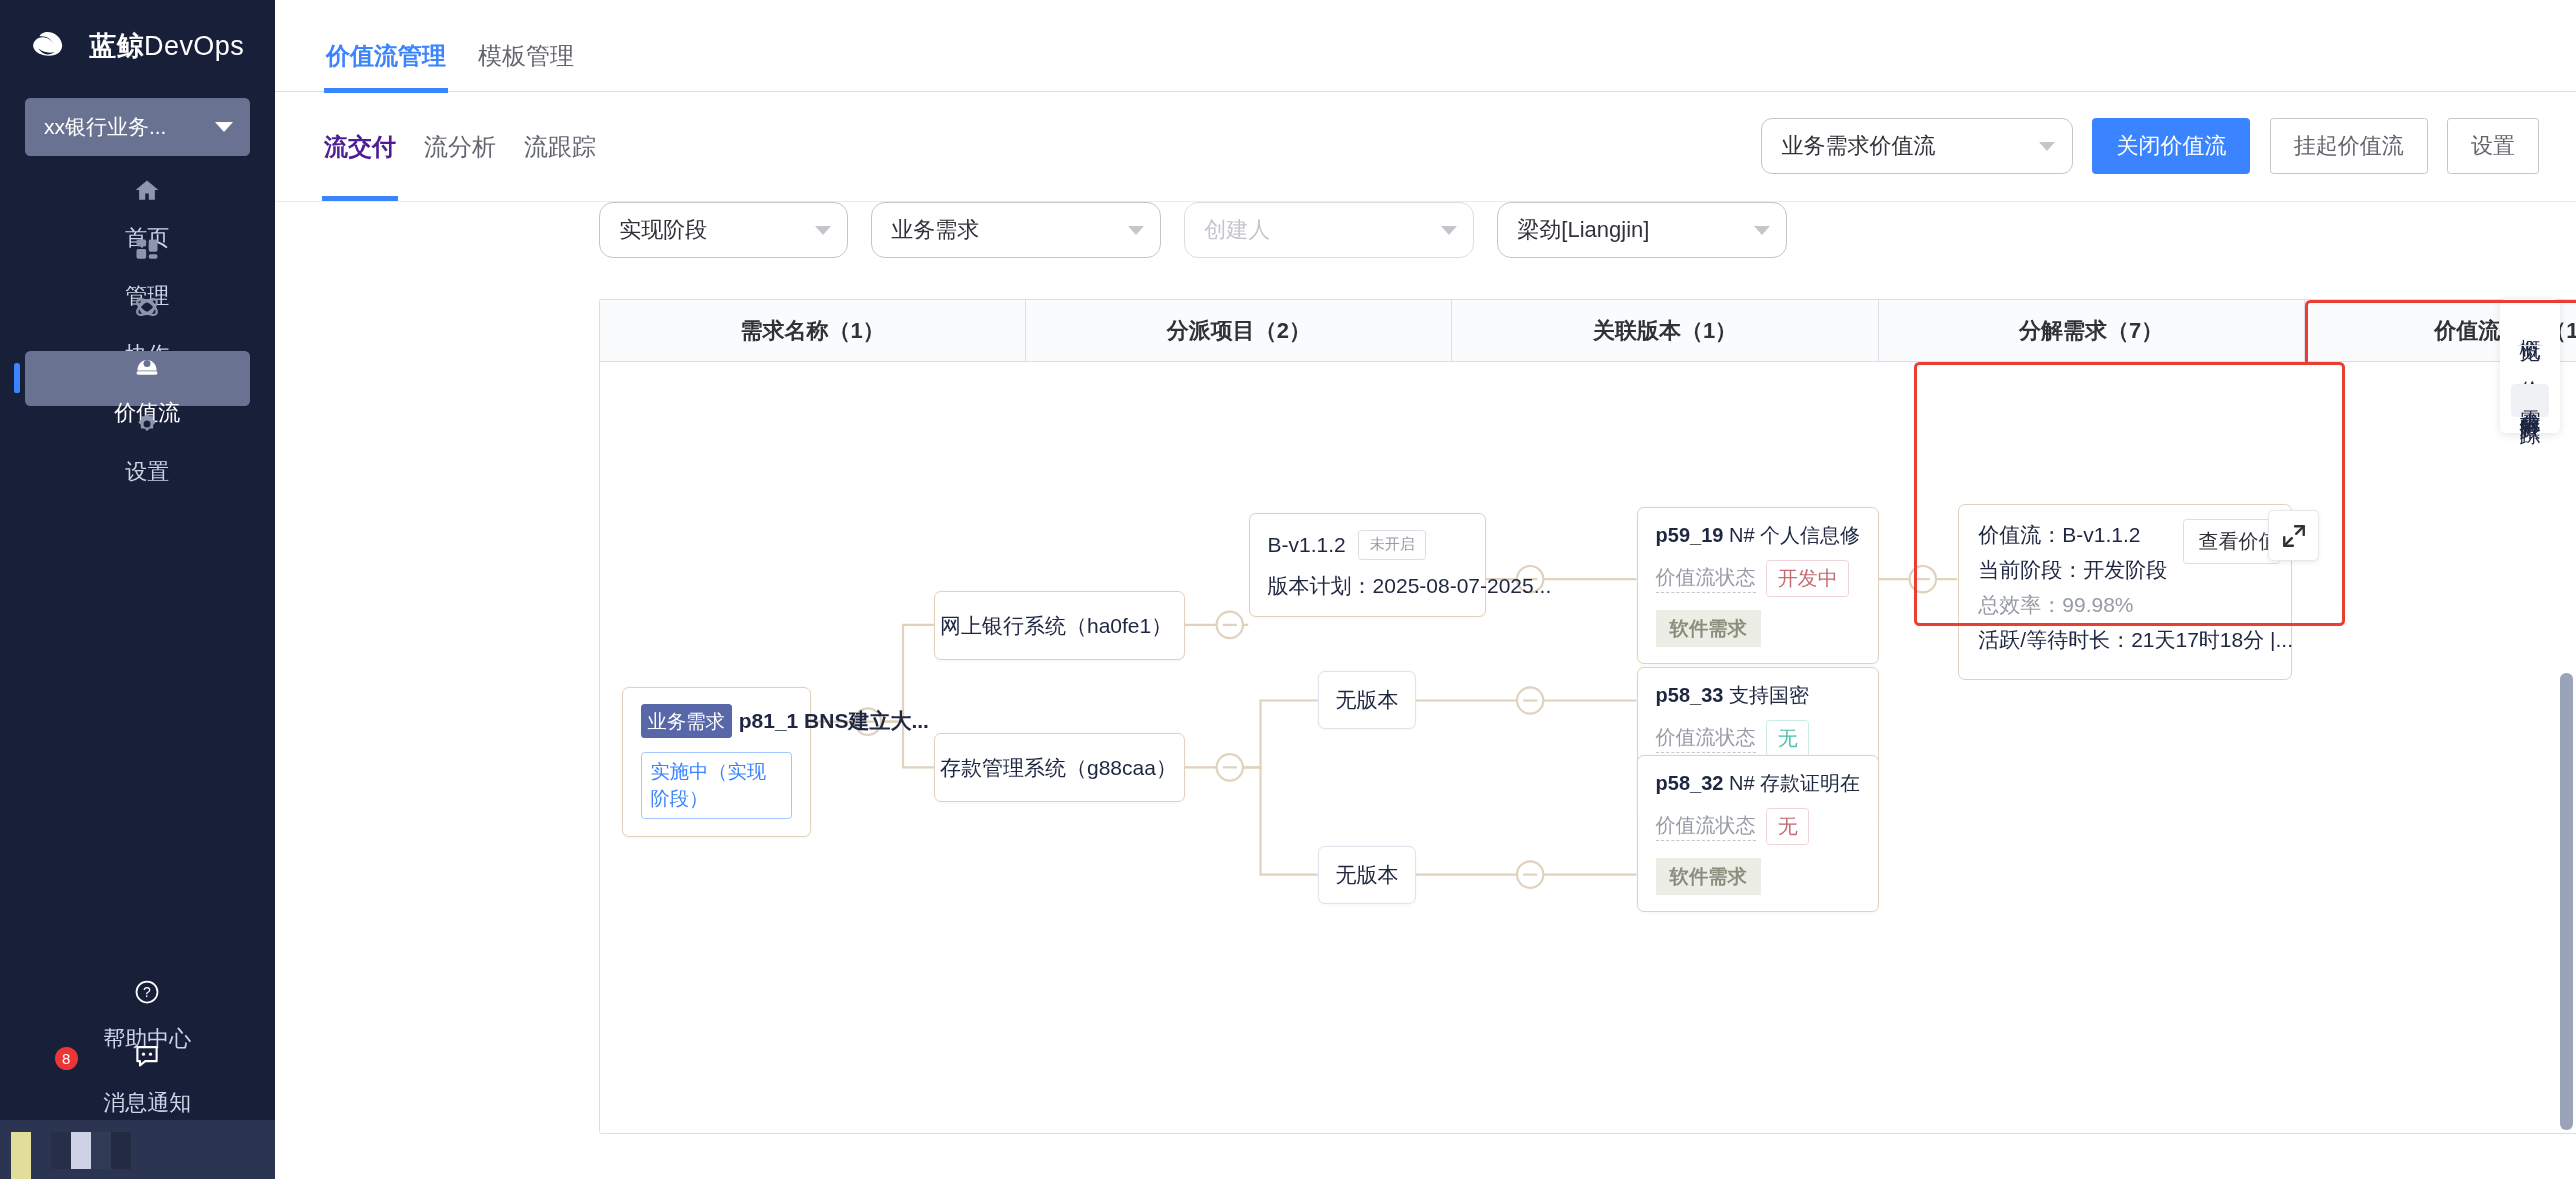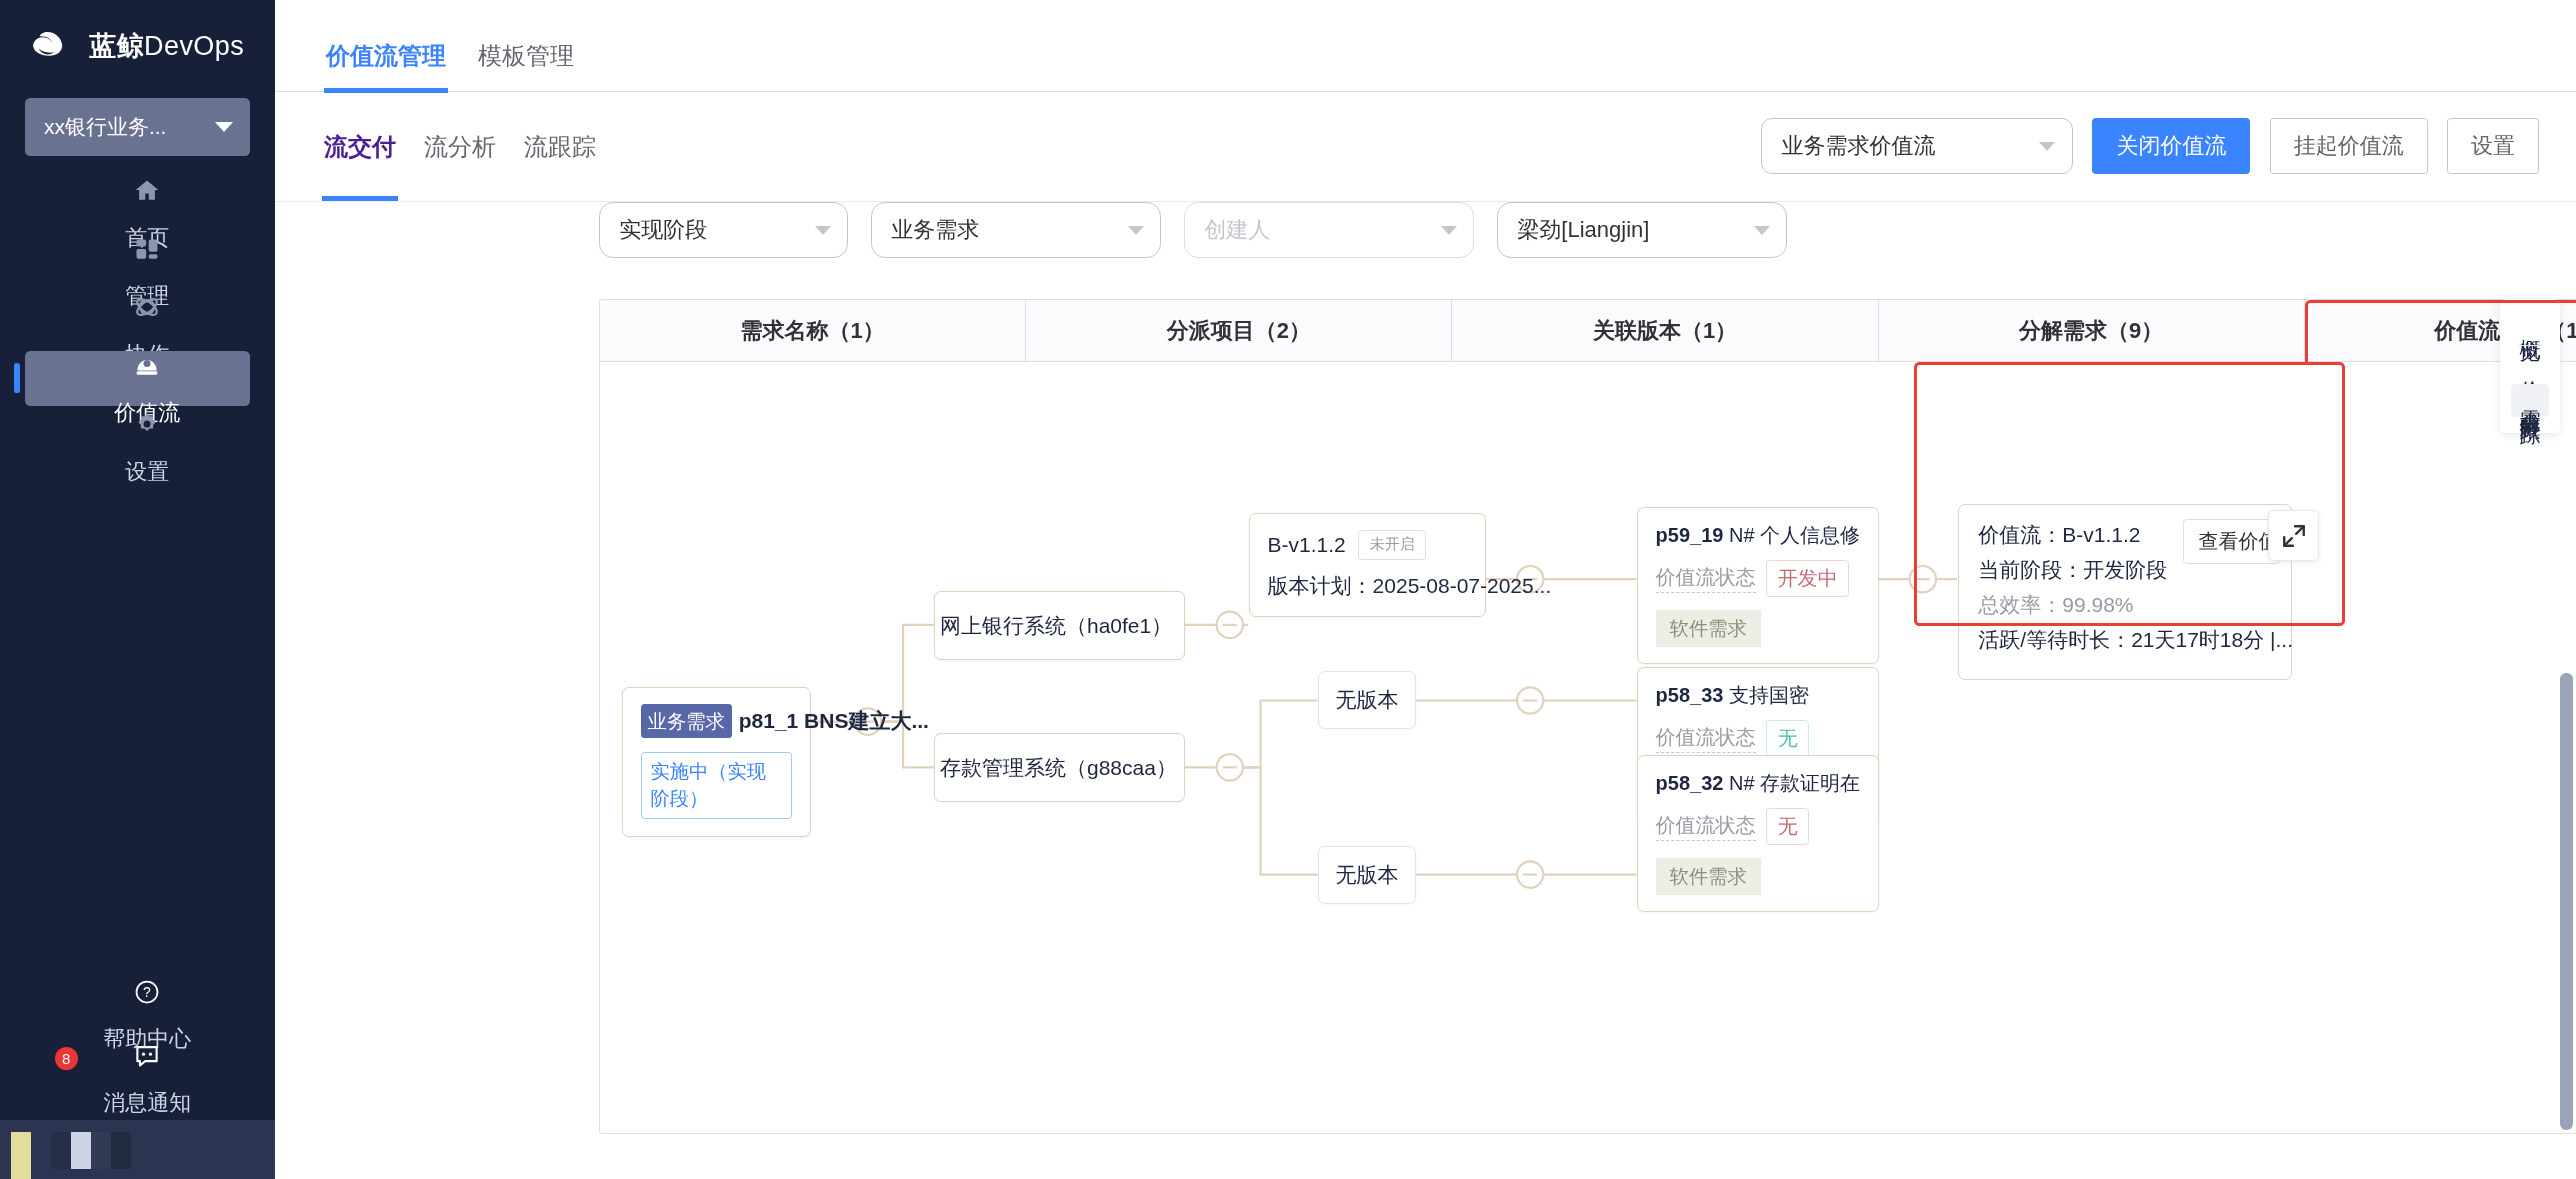--- a/index.html
+++ b/index.html
@@ -163,21 +163,21 @@
   .req-title b { font-weight: 700; }
   .req-row { display: flex; align-items: center; gap: 10.6px; margin-top: 10.6px; }
   .dashed-label {
     font-size: 20px; color: #979ba5; border-bottom: 1.8px dashed #c4c6cc; padding-bottom: 1.8px; cursor: help;
   }
   .chip-st { border-radius: 3.5px; font-size: 20px; padding: 4.4px 10.6px; background: #fff; white-space: nowrap; }
   .chip-pink { border: 0.9px solid #f0d5d8; color: #c36b72; }
   .chip-teal { border: 0.9px solid #c9ece6; color: #4fc0ac; }
   .tag-soft {
     display: inline-flex; align-items: center; background: #eceee6; color: #8a8f7d;
-    border-radius: 0; font-size: 19.3px; padding: 5.3px 14px; margin-top: 12.3px; white-space: nowrap;
+    border-radius: 0; font-size: 19.3px; padding: 5.3px 14px; margin-top: 12.3px; white-space: nowrap; font-weight: bold;
   }
 
   .node-vs {
     left: 1358px; top: 142px; width: 334px; padding: 16px 19.3px 17.6px 19.3px; position: absolute;
     background: #fff; border: 1.8px solid #e0d2bd; border-radius: 7px;
   }
   .vs-line { font-size: 21px; color: #1e2640; margin-bottom: 7px; white-space: nowrap; }
   .vs-line.muted { color: #979ba5; }
   .vs-view-btn {
     position: absolute; right: 10.6px; top: 14px; border: 0.9px solid #dcdee5; background: #fff;
@@ -379,21 +379,21 @@
         </div>
       </div>
     </div>
 
     <div class="canvas">
 
       <div class="col-head">
         <div class="ch">需求名称（1）</div>
         <div class="ch">分派项目（2）</div>
         <div class="ch">关联版本（1）</div>
-        <div class="ch">分解需求（9）</div>
+        <div class="ch">分解需求（7）</div>
         <div class="ch">价值流信息（1）</div>
       </div>
 
       <div class="graph">
 
         <div class="vs-highlight-head" style="top:-62px;"></div>
 
         <svg class="links" viewBox="0 0 2425 878" preserveAspectRatio="none">
           <g fill="none" stroke="#e0d2bd" stroke-width="2.5">
 

